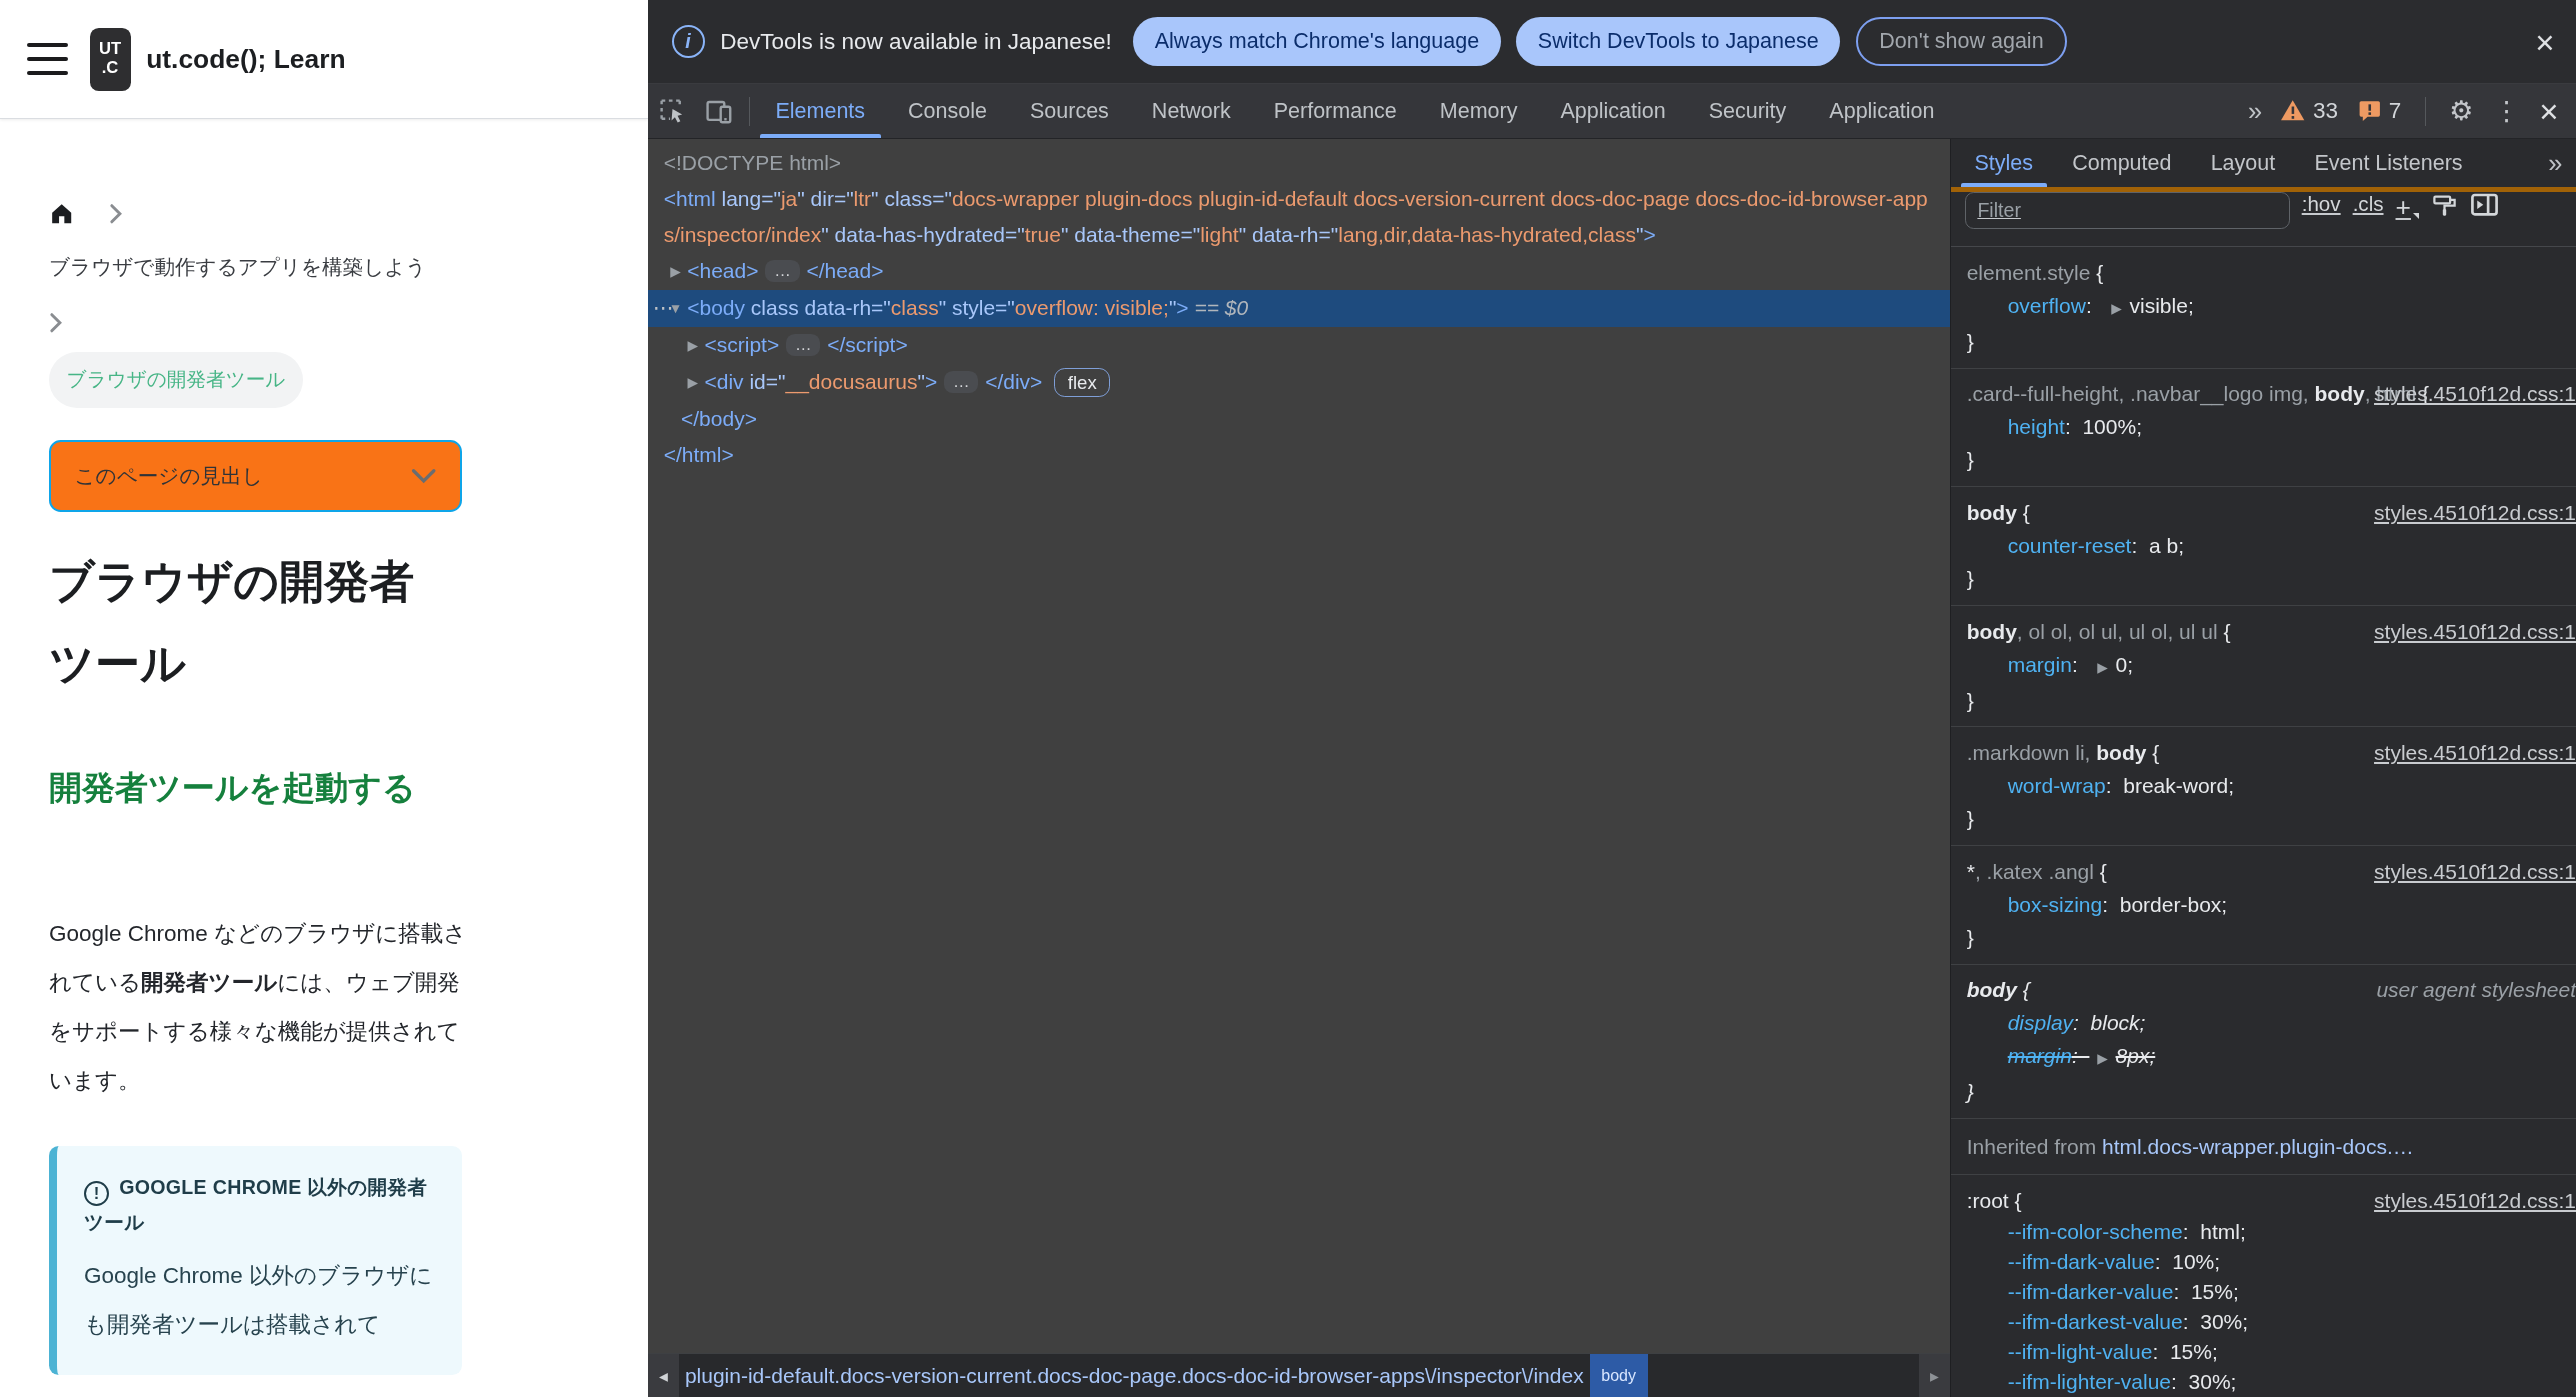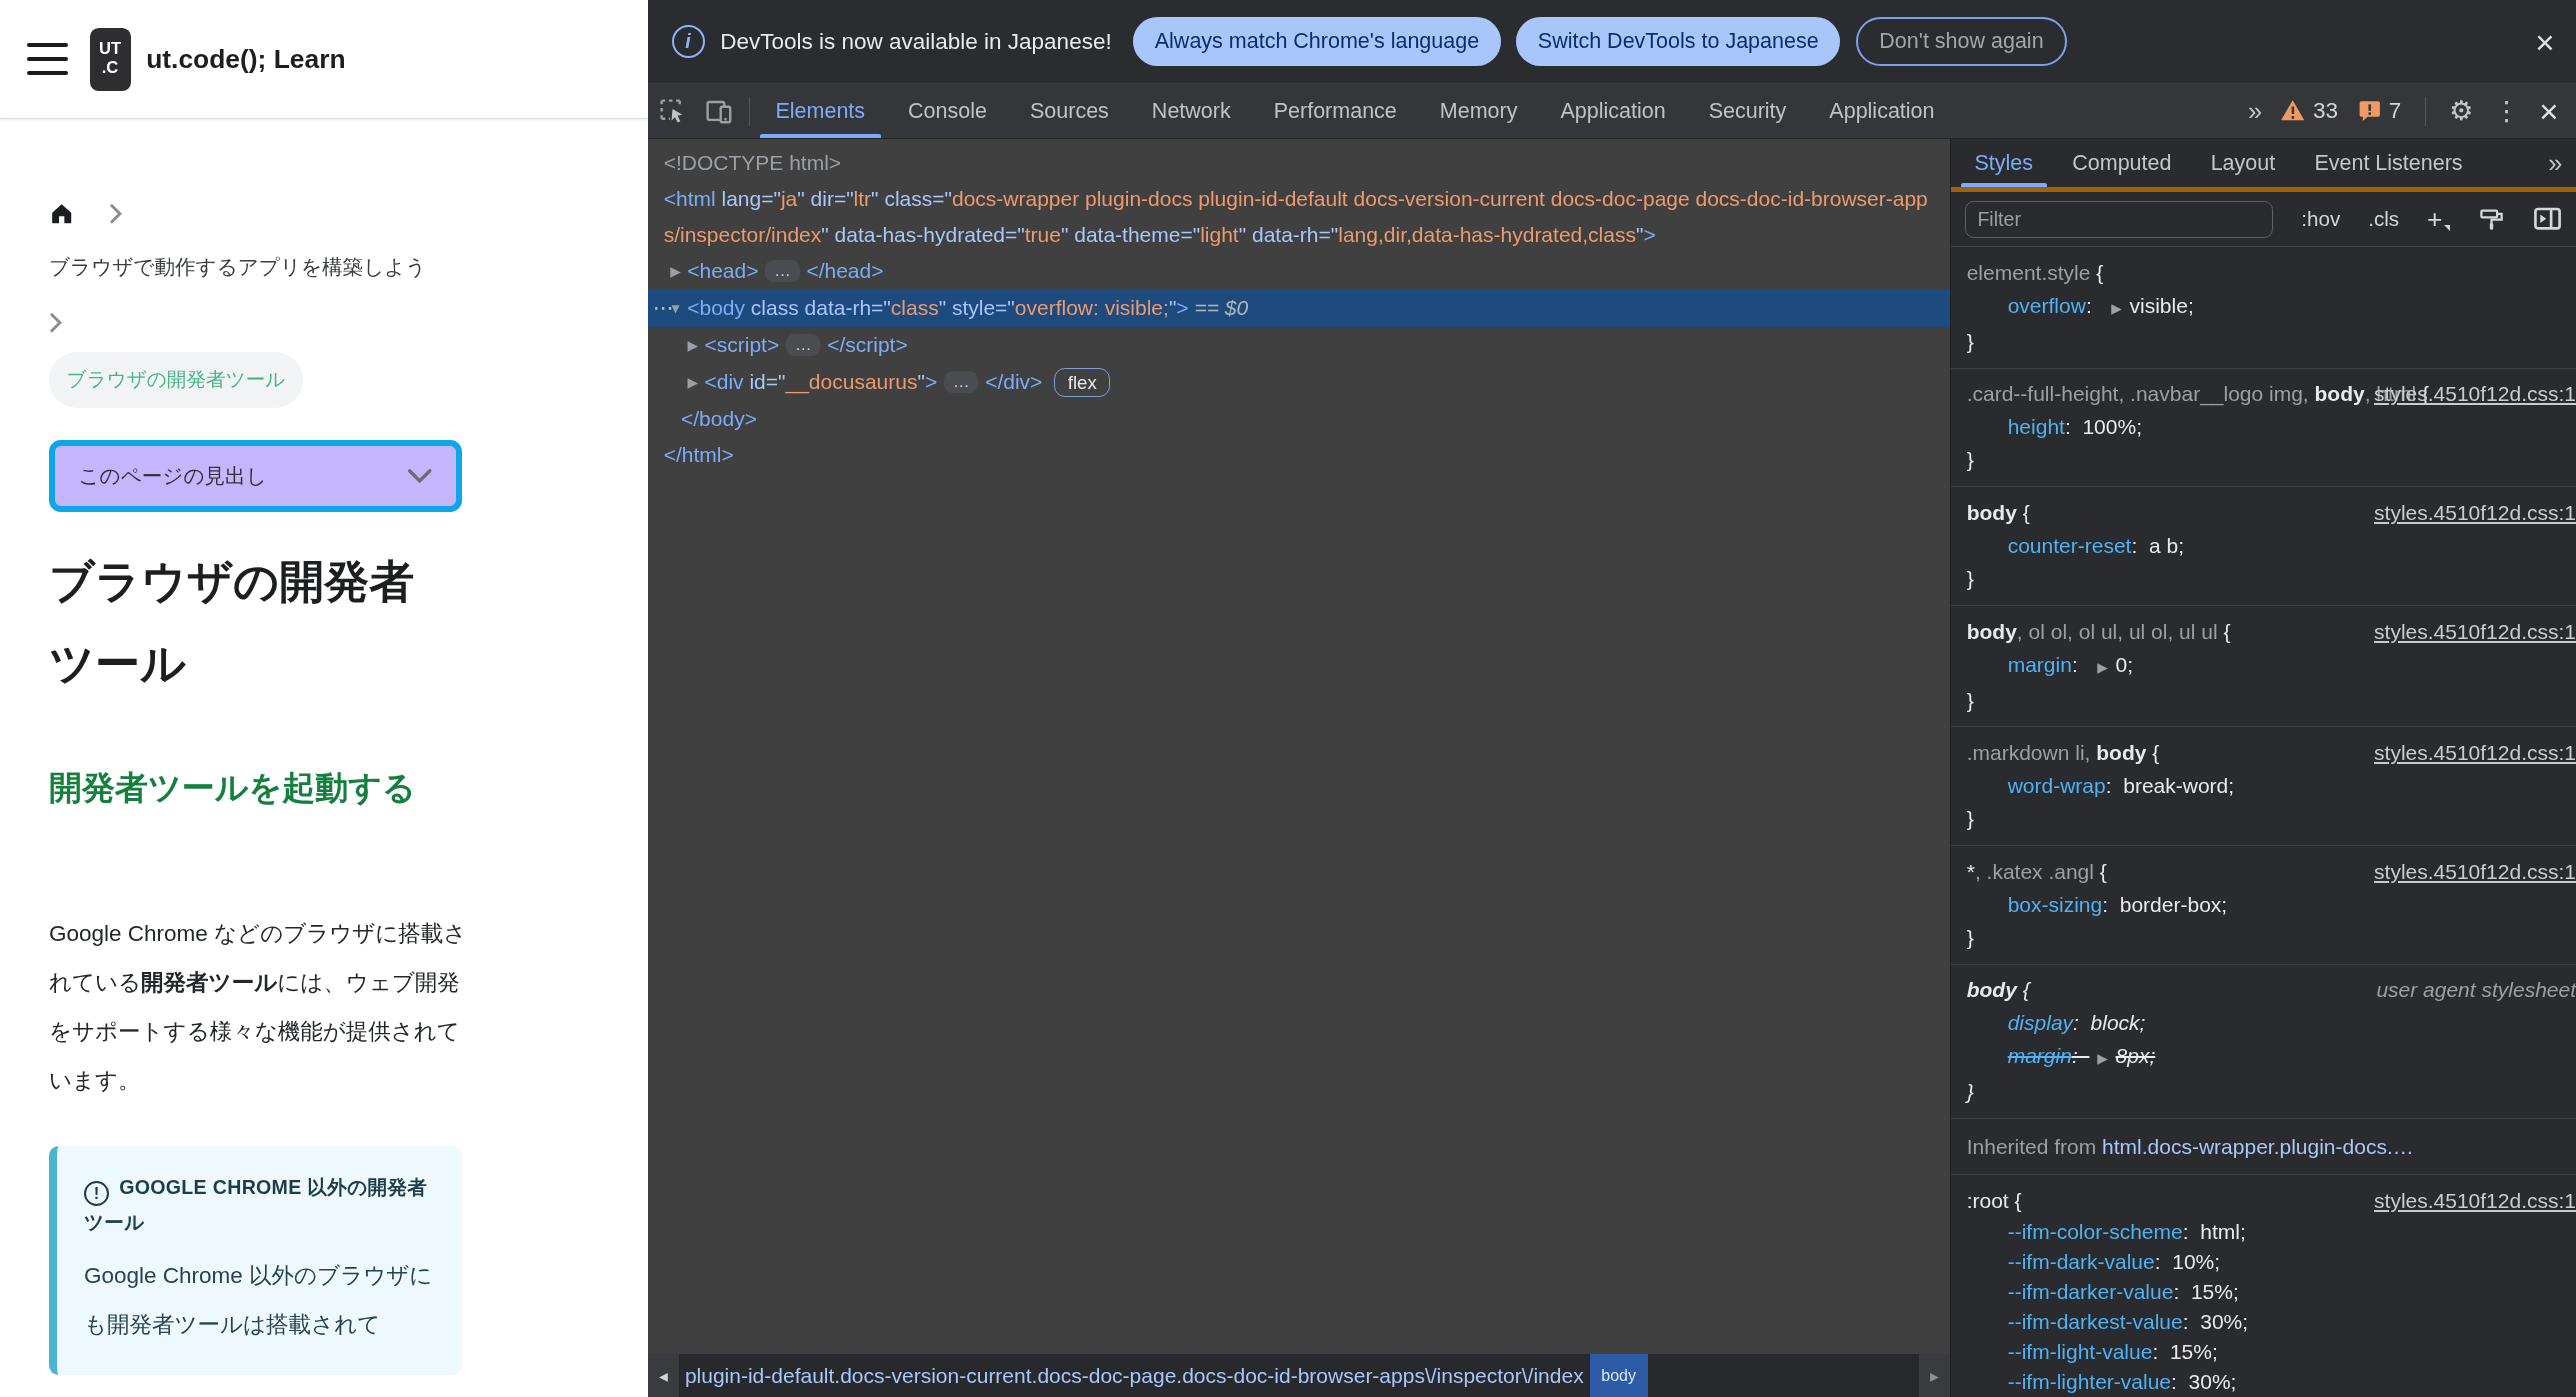--- a/index.html
+++ b/index.html
@@ -17,22 +17,22 @@
         display:flex;flex-direction:column;align-items:center;justify-content:center;
         font-family:"Liberation Mono","DejaVu Sans Mono",monospace;font-size:16.6px;line-height:18.6px;font-weight:700;margin-right:15.7px;}
   .site-title{font-size:26.4px;font-weight:700;color:#1c1e21;}
 
   .doc-content{position:absolute;left:49px;top:119px;width:431px;}
   .crumb-row1{margin-top:82px;height:25.4px;display:flex;align-items:center;gap:35px;}
   .crumb-row2{margin-top:27px;font-size:20.6px;color:#3a3d42;}
   .crumb-row3{margin-top:31px;height:23.5px;}
   .crumb-pill{margin-top:15.7px;display:inline-block;background:#f2f3f4;border-radius:29px;
               padding:14.7px 17.6px;font-size:19.6px;color:#47b586;}
-  .toc-box{margin-top:32px;width:413px;height:72px;border:6px solid #0ea5e9;border-radius:11.7px;
-           background:#c4b5fd;display:flex;align-items:center;justify-content:space-between;padding:0 23.5px;}
+  .toc-box{margin-top:32px;width:413px;height:72px;border:2px solid #0ea5e9;border-radius:11.7px;
+           background:#f97316;display:flex;align-items:center;justify-content:space-between;padding:0 23.5px;}
   .toc-label{font-size:20.6px;color:#2f3338;}
   .doc-h1{margin-top:29px;font-size:45px;line-height:82px;font-weight:800;color:#1c1e21;width:411px;}
   .doc-h2{margin-top:59px;font-size:33px;line-height:47px;font-weight:800;color:#15803d;}
   .doc-p{margin-top:98px;font-size:22.5px;line-height:49px;color:#23262b;width:421px;}
   .doc-p b{font-weight:800;}
   .admon{margin-top:41px;width:413px;background:#eef9fd;border-radius:9.8px;
          border-left:8.8px solid #4cb3d4;padding:25.4px 25.4px 25.4px 27px;color:#1f3d49;}
   .admon-title{font-size:19.6px;font-weight:800;line-height:33px;display:block;letter-spacing:0.3px;}
   .admon-icon{display:inline-flex;width:25.4px;height:25.4px;border:2.9px solid #1f3d49;border-radius:50%;
               align-items:center;justify-content:center;font-weight:800;font-size:16.6px;margin-right:9.8px;vertical-align:-4.9px;}
@@ -96,21 +96,21 @@
   .crumb-path{display:flex;align-items:center;font-size:21px;color:#a8c7fa;white-space:nowrap;
               overflow:hidden;padding-left:5.9px;}
   .crumb-sel{background:#2d5ba6;color:#d8e6ff;padding:0 11.7px;display:flex;align-items:center;margin-left:5.9px;cursor:pointer;}
 
   .styles-panel{flex:1;height:100%;background:#2a2b2e;border-left:1px solid #1e1f22;overflow:hidden;position:relative;}
   .styles-tabs{height:53px;display:flex;align-items:stretch;border-bottom:5px solid #a16207;padding-left:3.9px;}
   .s-tab{display:flex;align-items:center;padding:0 19.6px;font-size:21.5px;color:#c3c6ca;cursor:pointer;position:relative;white-space:nowrap;}
   .s-tab.active{color:#7cacf8;}
   .s-tab.active::after{content:"";position:absolute;left:5.9px;right:5.9px;bottom:0;height:3.9px;background:#7cacf8;border-radius:2px 2px 0 0;}
   .s-more{margin-left:auto;padding-right:15.7px;display:flex;align-items:center;font-size:25.4px;color:#bfc3c7;letter-spacing:-2px;cursor:pointer;}
-  .filter-row{height:55px;display:flex;align-items:center;border-bottom:1px solid #45474b;padding:0 13.7px;gap:28px;}
+  .filter-row{height:55px;display:flex;align-items:flex-start;border-bottom:1px solid #45474b;padding:0 13.7px;gap:12px;text-decoration:underline;}
   .filter-input{width:325px;height:37px;border:1px solid #5f6368;border-radius:8.8px;background:transparent;
                 color:#e8eaed;font-size:19.6px;padding:0 11.7px;outline:none;}
   .filter-input::placeholder{color:#9aa0a6;}
   .ft-label{font-size:20.6px;color:#d4d7da;cursor:pointer;}
   .plus{position:relative;font-size:26.4px;color:#d4d7da;cursor:pointer;padding-right:7.8px;}
   .plus::after{content:"";position:absolute;right:0;bottom:3.9px;border-left:6.9px solid transparent;border-top:6.9px solid #d4d7da;}
   .ficon{cursor:pointer;display:flex;align-items:center;}
 
   .styles-list{position:absolute;left:0;top:108px;right:0;bottom:0;overflow:hidden;font-size:21px;}
   .sec{position:relative;padding:8.8px 3.9px 9.8px 15.7px;border-bottom:1px solid #3f4144;line-height:33px;}

